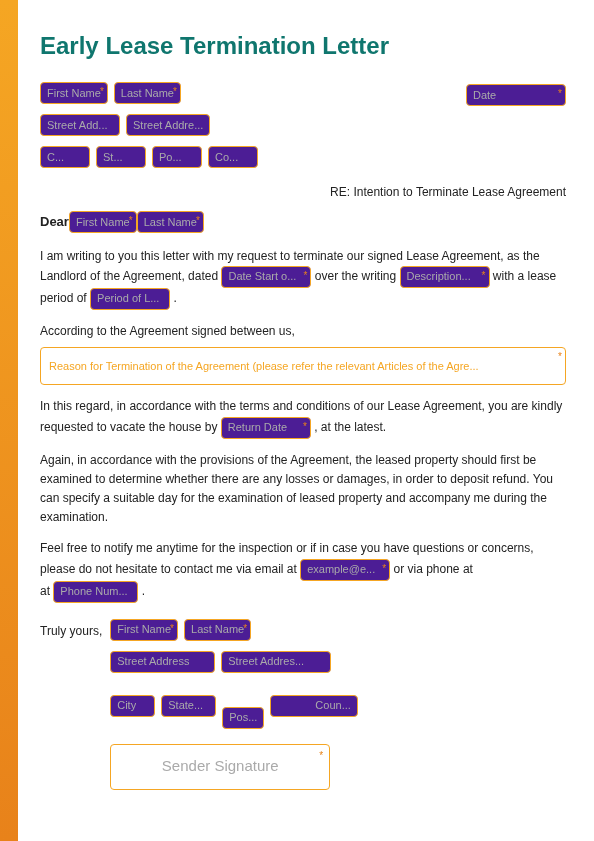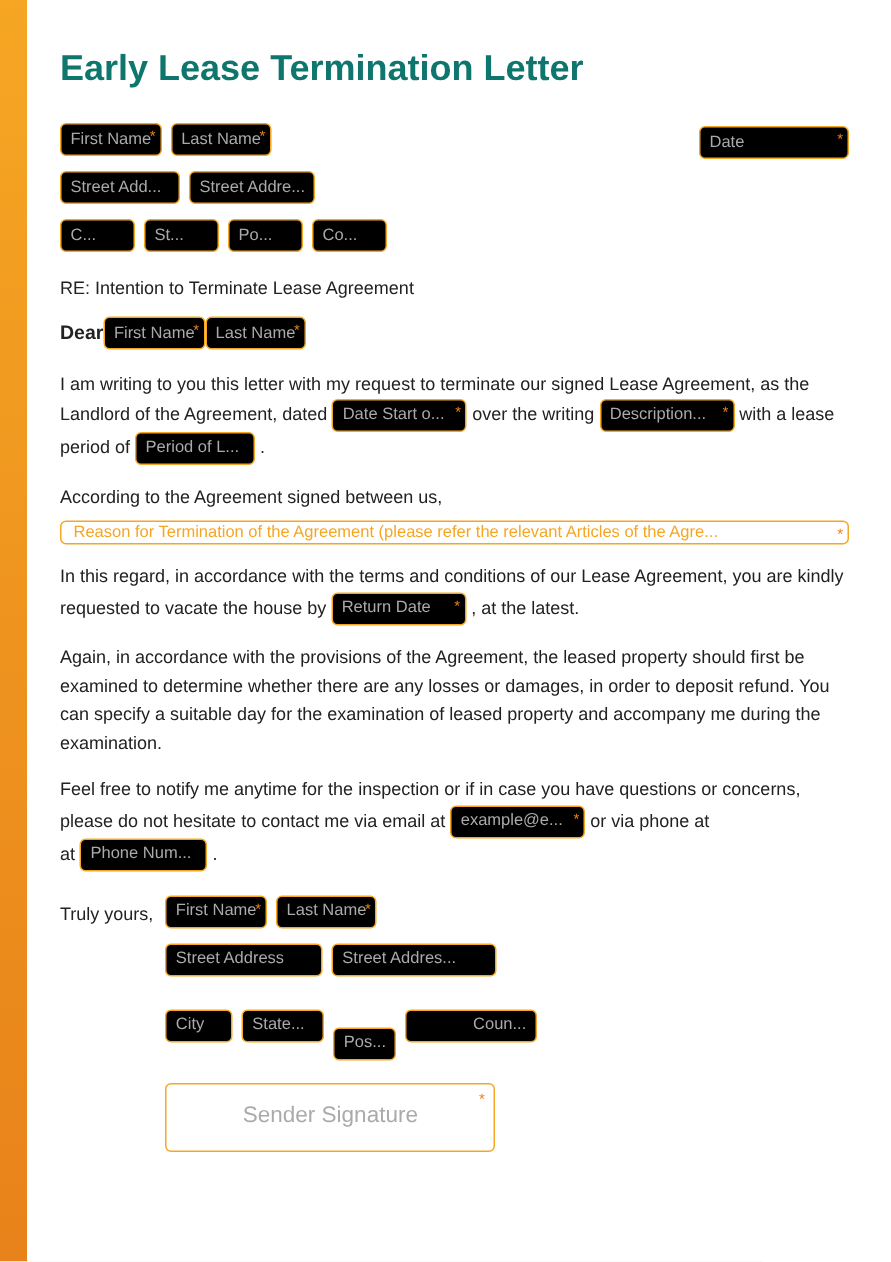--- a/index.html
+++ b/index.html
@@ -45,21 +45,21 @@
     }
 
     .field {
       display: inline-flex;
       align-items: center;
       border: 1.5px solid #f5a623;
       border-radius: 4px;
       padding: 2px 6px;
       font-size: 11px;
       color: #888;
-      background: #000000;
+      background: #4c1d95;
       min-width: 60px;
       height: 22px;
       vertical-align: middle;
       position: relative;
     }
 
     .field .required {
       color: #e8821a;
       font-size: 10px;
       position: absolute;
@@ -99,20 +99,21 @@
 
     .date-field {
       min-width: 100px;
     }
 
     .re-line {
       margin-top: 10px;
       margin-bottom: 10px;
       font-size: 12px;
       color: #222;
+      text-align: right;
     }
 
     .dear-row {
       display: flex;
       align-items: center;
       gap: 0;
       margin-bottom: 14px;
     }
 
     .dear-label {
@@ -130,21 +131,21 @@
     .reason-field {
       display: flex;
       align-items: center;
       border: 1.5px solid #f5a623;
       border-radius: 4px;
       padding: 2px 8px;
       font-size: 11px;
       color: #f5a623;
       background: #fff;
       width: 100%;
-      height: 16px;
+      height: 38px;
       margin: 6px 0;
       position: relative;
     }
 
     .reason-field .required {
       color: #e8821a;
       font-size: 10px;
       position: absolute;
       top: 1px;
       right: 3px;

